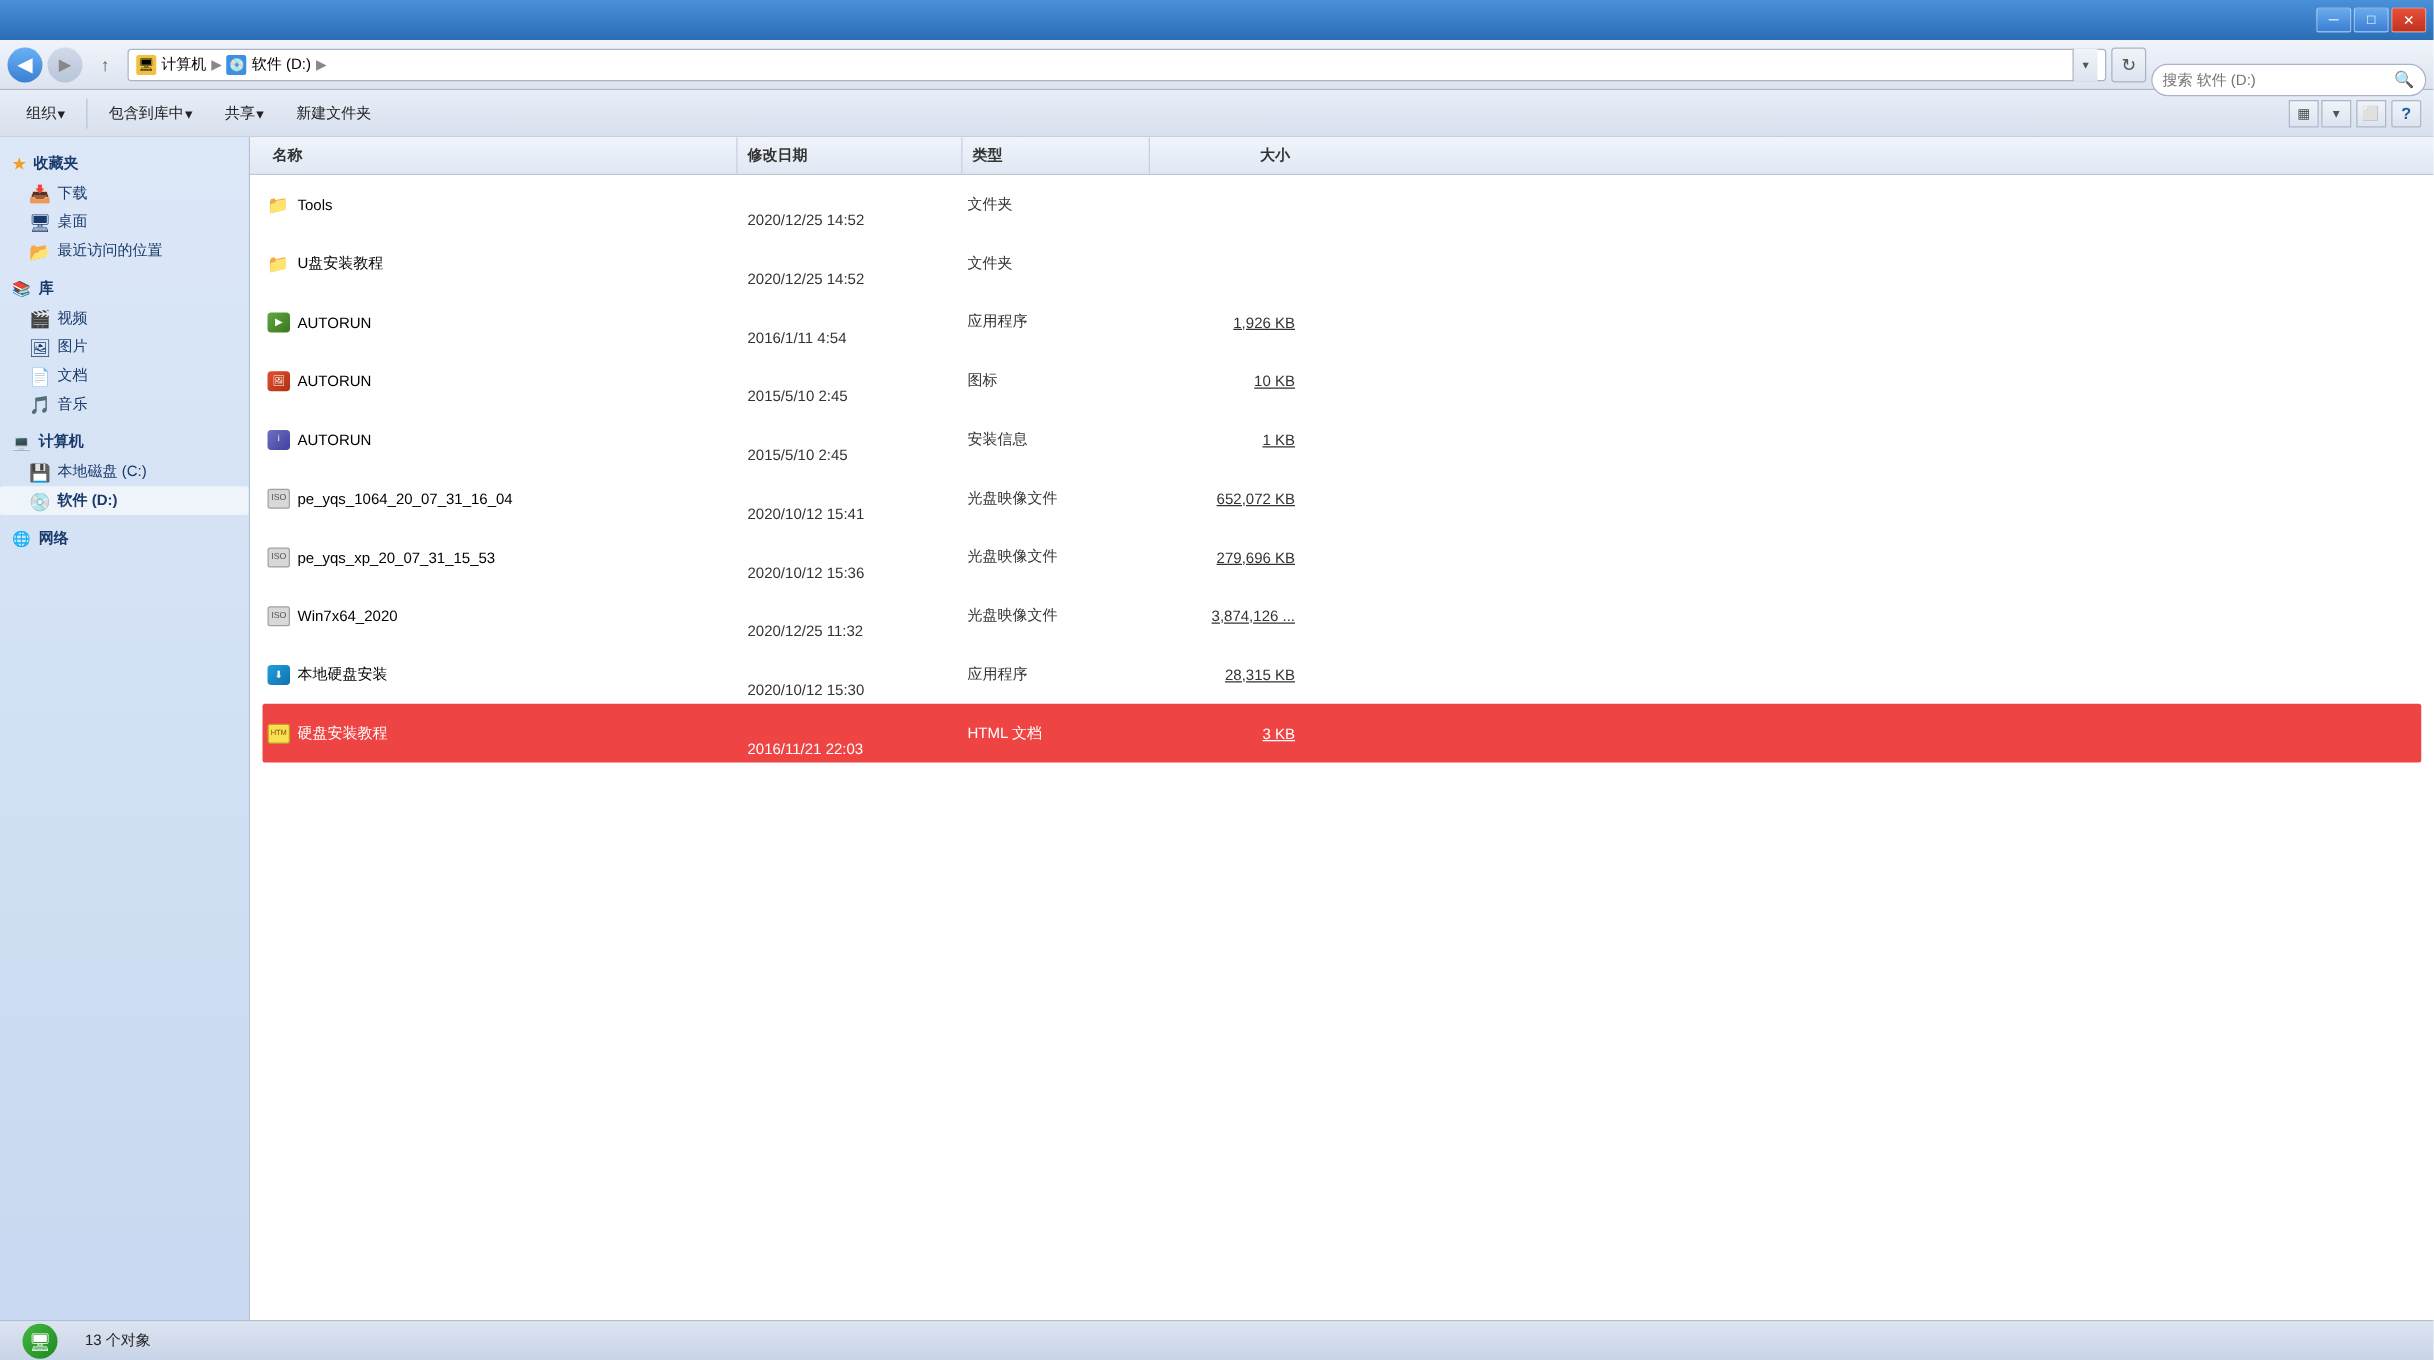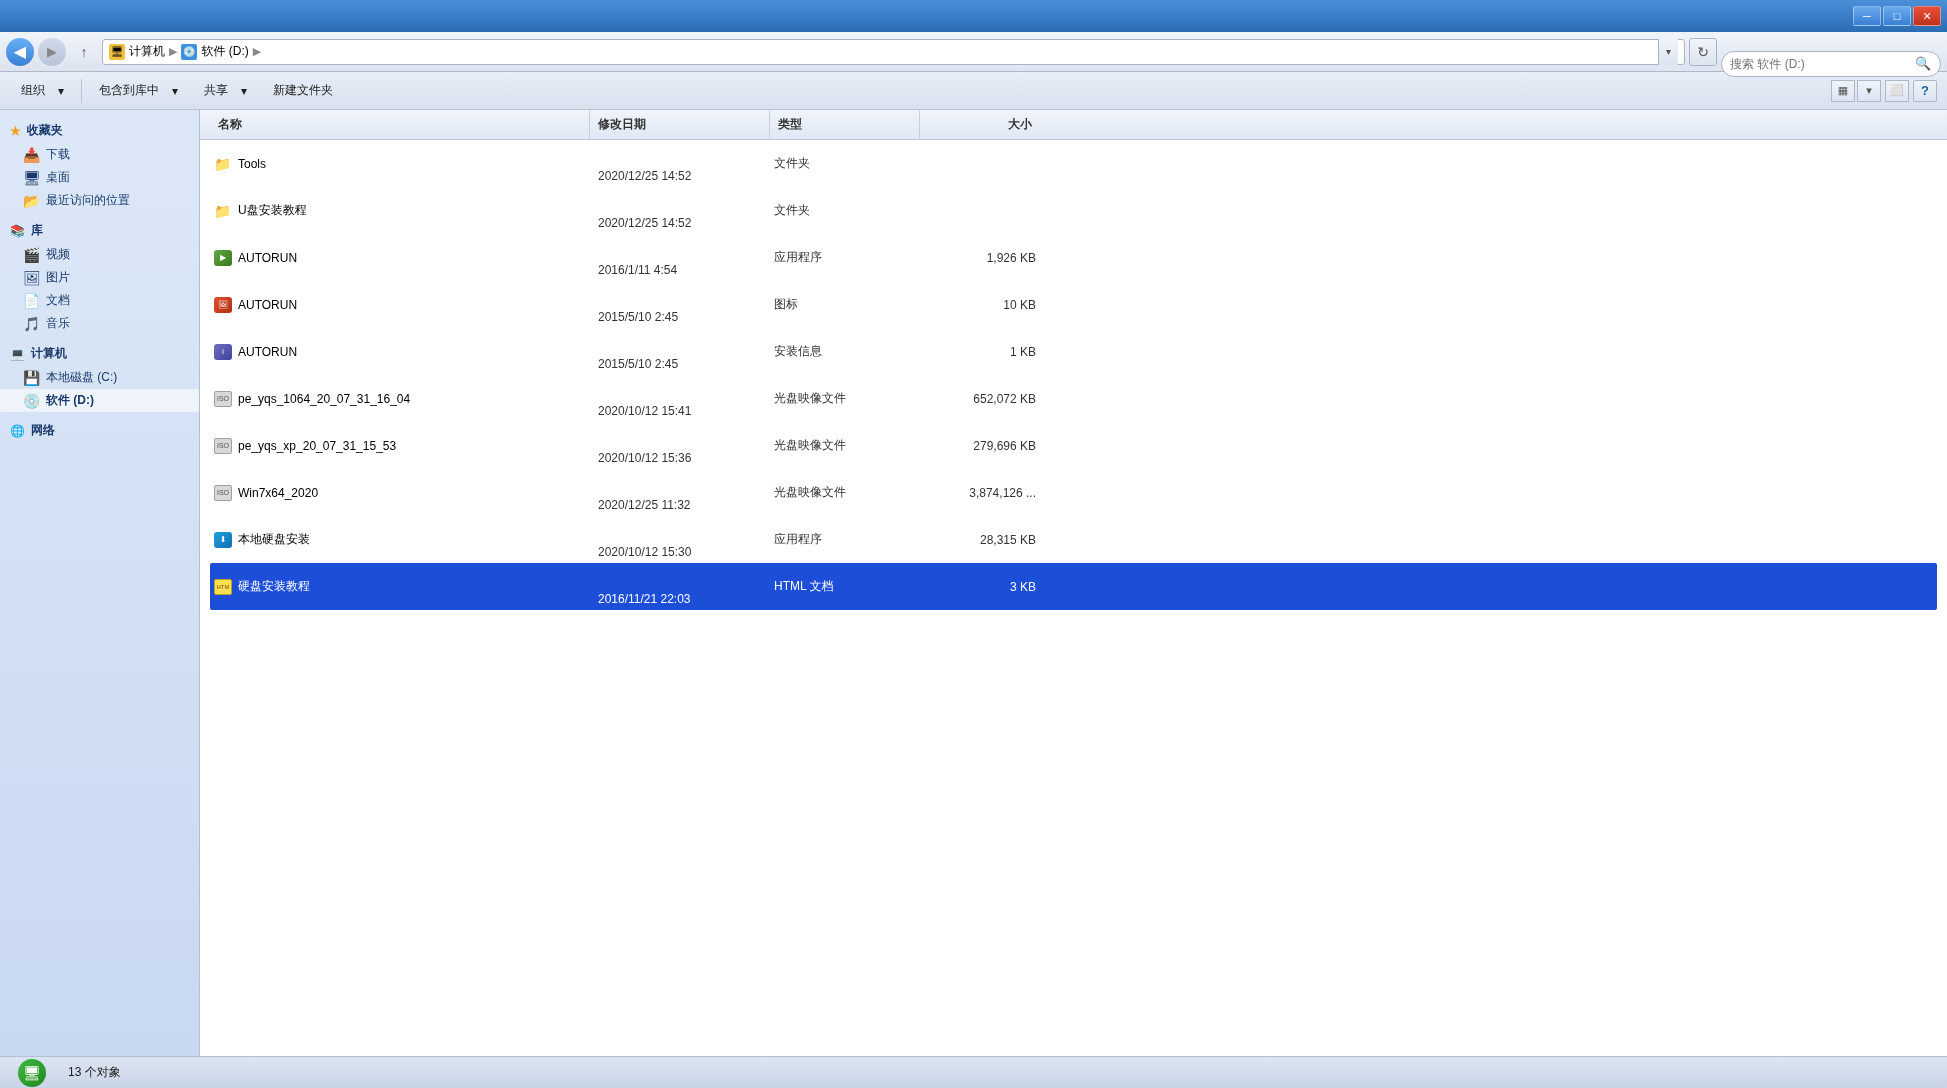--- a/index.html
+++ b/index.html
@@ -165,21 +165,21 @@
       height: 28px;
       padding: 0 10px;
       border: 1px solid transparent;
       background: none;
       border-radius: 3px;
       cursor: pointer;
       font-size: 12px;
       color: #222;
       display: flex;
       align-items: center;
-      gap: 13px;
+      gap: 1px;
     }
     .toolbar-separator {
       width: 1px;
       height: 24px;
       background: #b8c4d8;
       margin: 0 2px;
     }
     .toolbar-right {
       margin-left: auto;
       display: flex;
@@ -280,21 +280,21 @@
     }
     .file-row {
       display: flex;
       align-items: center;
       padding: 2px 0;
       border-bottom: none;
       cursor: pointer;
       border-radius: 2px;
     }
     .file-row.selected {
-      background: #1d4ed8;
+      background: #ef4444;
       color: white;
     }
     .file-row.selected .file-size,
     .file-row.selected .file-date,
     .file-row.selected .file-type { color: white; }
 
     .file-name {
       flex: 0 0 380px;
       display: flex;
       align-items: center;
@@ -316,20 +316,21 @@
       font-size: 12px;
       color: #333;
       padding: 2px 4px;
     }
     .file-size {
       flex: 0 0 120px;
       font-size: 12px;
       color: #333;
       padding: 2px 4px;
       text-align: right;
+      text-decoration: underline;
     }
 
     
     .fi {
       width: 18px;
       height: 16px;
       display: inline-flex;
       align-items: center;
       justify-content: center;
       flex-shrink: 0;

